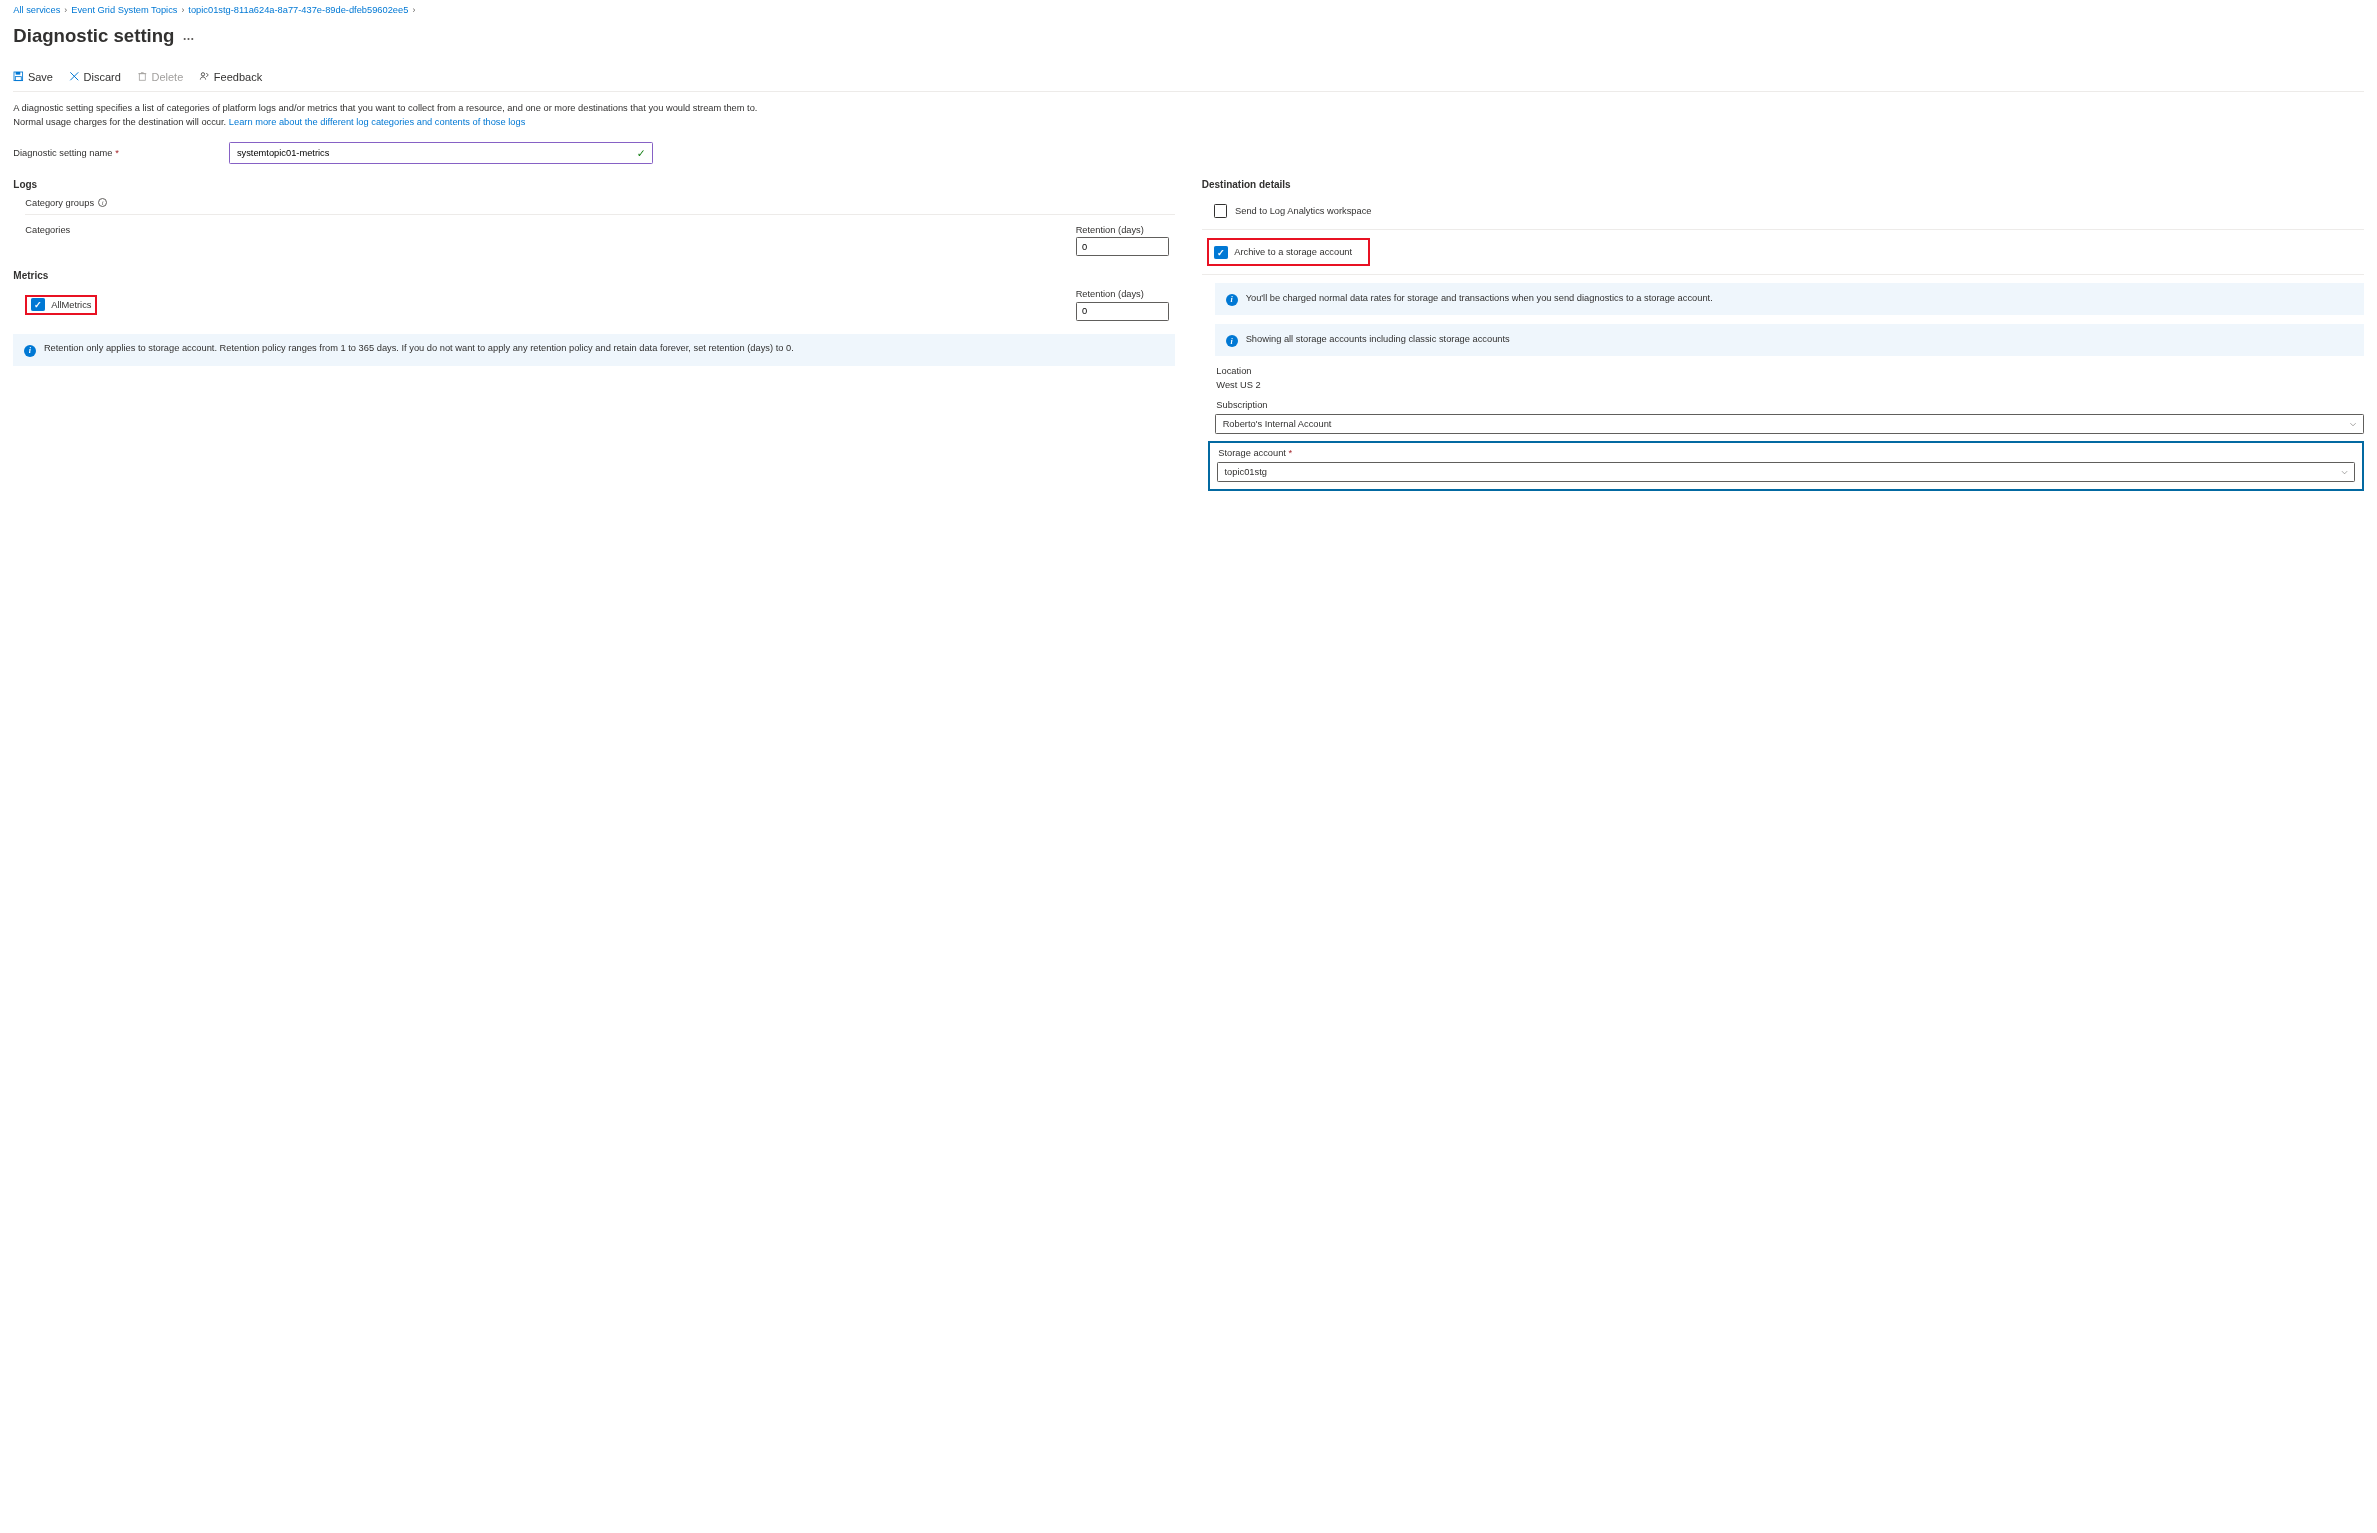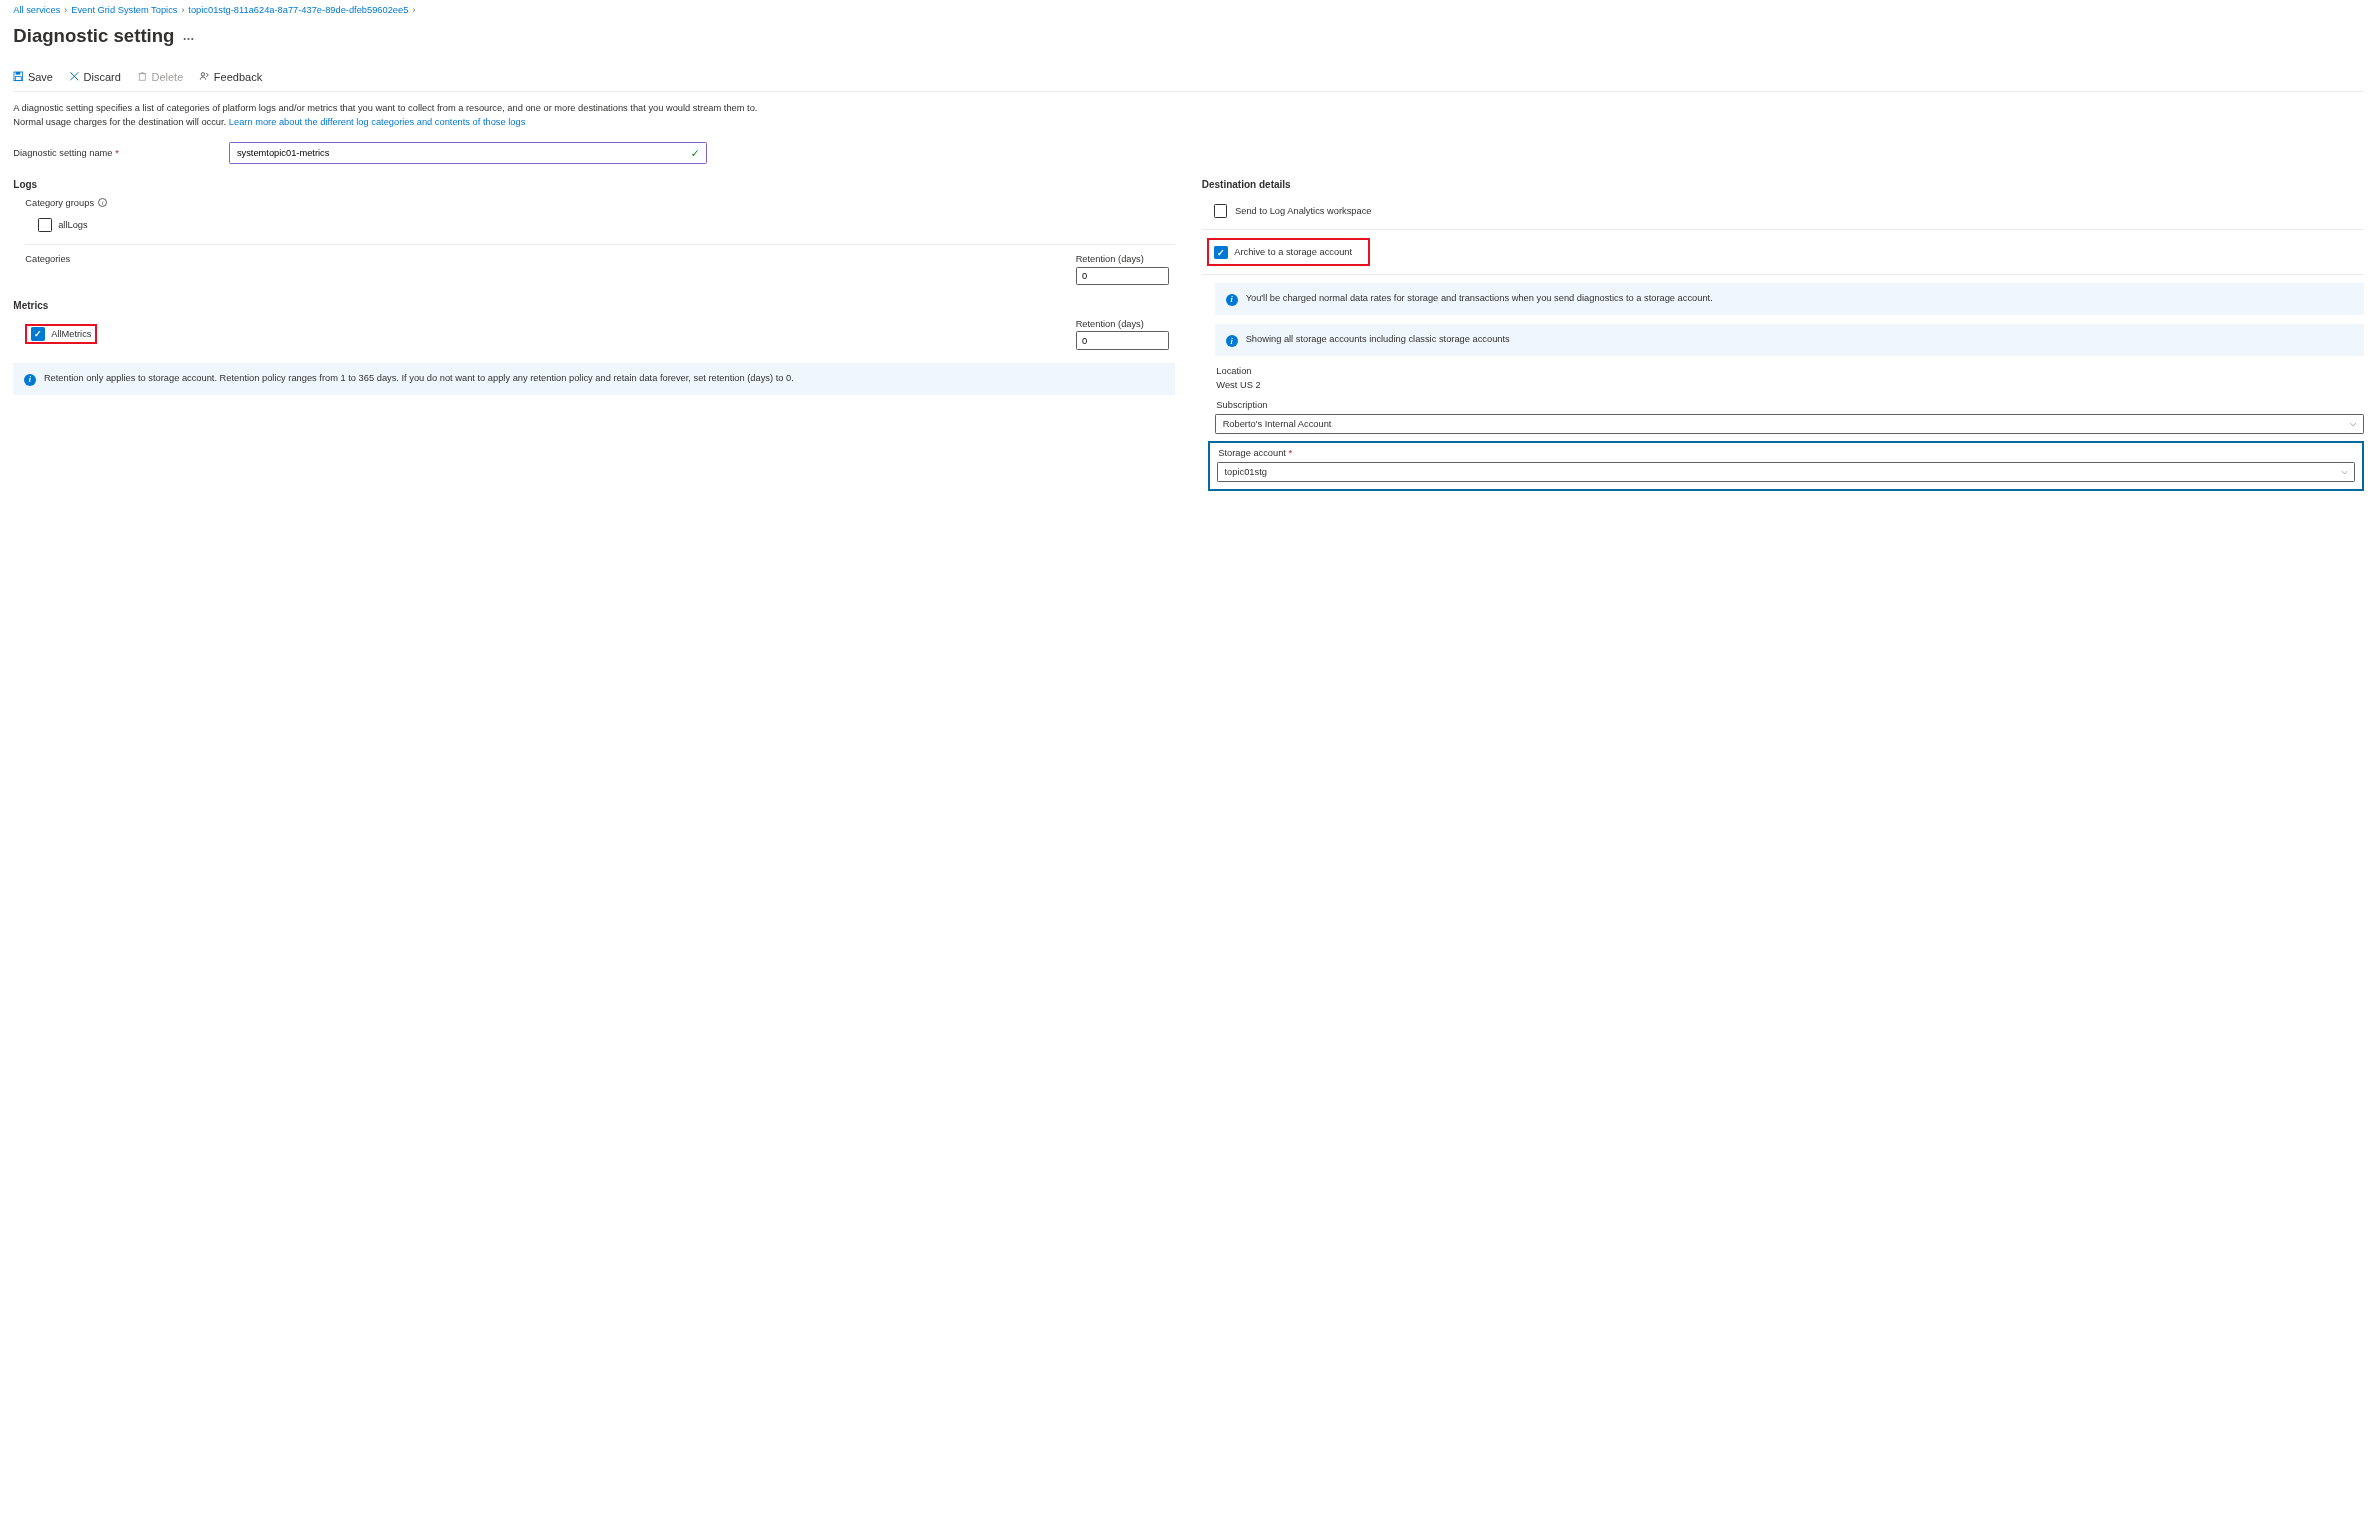--- a/index.html
+++ b/index.html
@@ -89,21 +89,21 @@
       color: #323130;
     }
     .required {
       color: #a4262c;
     }
     .text-input {
       border: 0.7px solid #8661c5;
       border-radius: 1.3px;
       padding: 4px 6.6px;
       font-size: 9.3px;
-      width: 478px;
+      width: 424px;
       display: flex;
       align-items: center;
       justify-content: space-between;
     }
     .text-input input {
       border: none;
       outline: none;
       font-size: 9.3px;
       width: 100%;
     }
@@ -340,24 +340,20 @@
 <div class="two-col">
 
   <div class="col">
     <div class="section-title">Logs</div>
 
     <div class="sub-label">
       <span>Category groups</span>
       <span class="info-icon-small">i</span>
     </div>
 
-    <div class="checkbox-row">
-      <div class="checkbox"></div>
-      <span>allLogs</span>
-    </div>
 
     <div class="hr"></div>
 
     <div class="retention-block">
       <div style="flex:1">
         <div class="sub-label" style="margin-left:12px">Categories</div>
       </div>
       <div class="retention-col">
         <div class="retention-label">Retention (days)</div>
         <input class="retention-input" value="0" style="">

